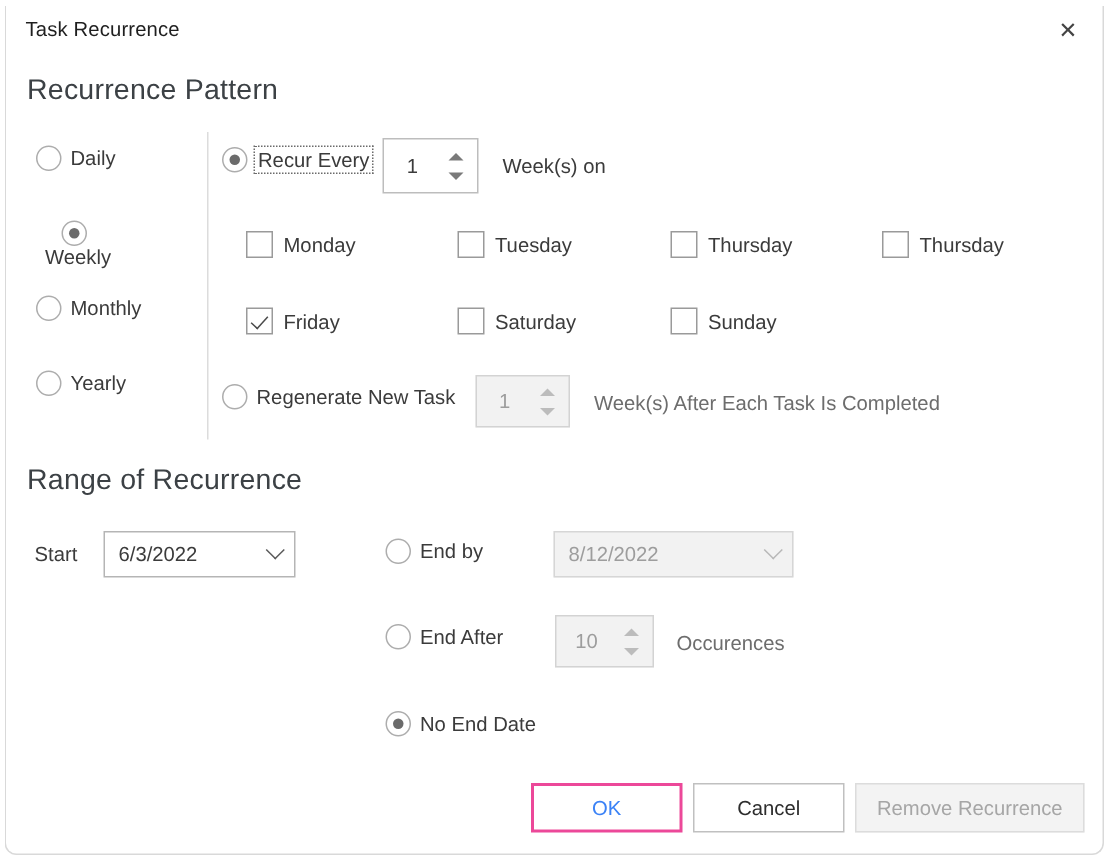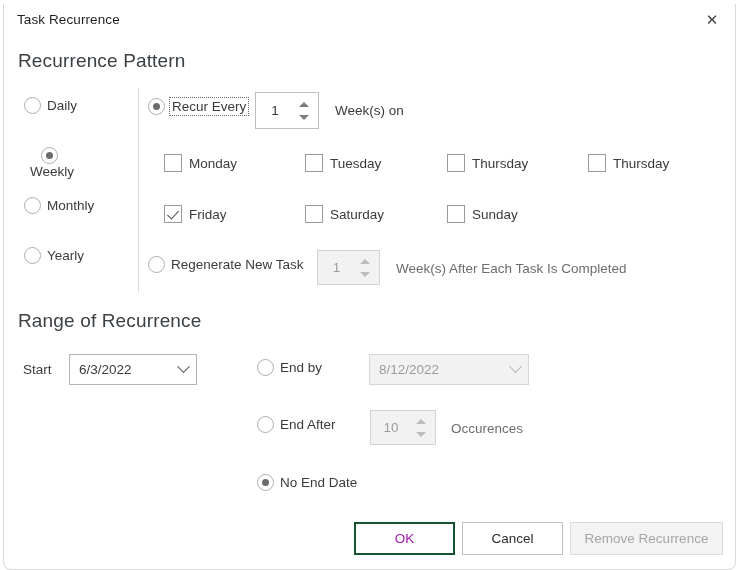--- a/index.html
+++ b/index.html
@@ -240,22 +240,22 @@
     display: flex;
     align-items: center;
     justify-content: center;
     font-size: 13.5px;
     background: #ffffff;
     border: 1px solid #c0c0c0;
     color: #2d2d2d;
     cursor: default;
   }
   .btn.primary {
-    border: 2px solid #14532d;
-    color: #a21caf;
+    border: 2px solid #ec4899;
+    color: #3b82f6;
   }
   .btn.disabled {
     background: #f3f3f3;
     border-color: #dcdcdc;
     color: #a6a6a6;
   }
 </style>
 </head>
 <body>
 

